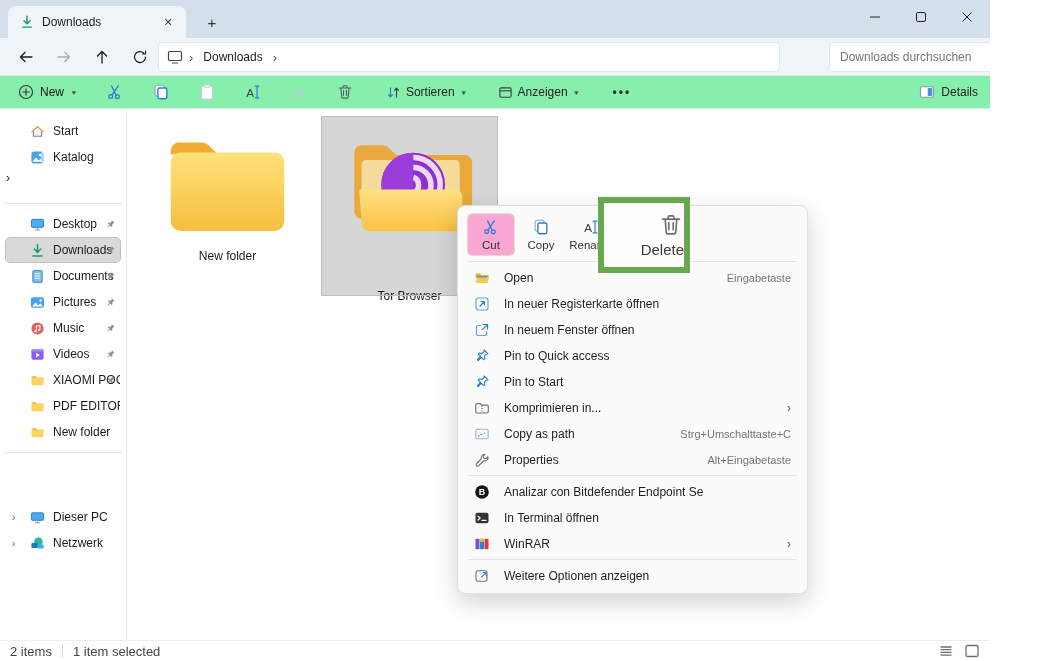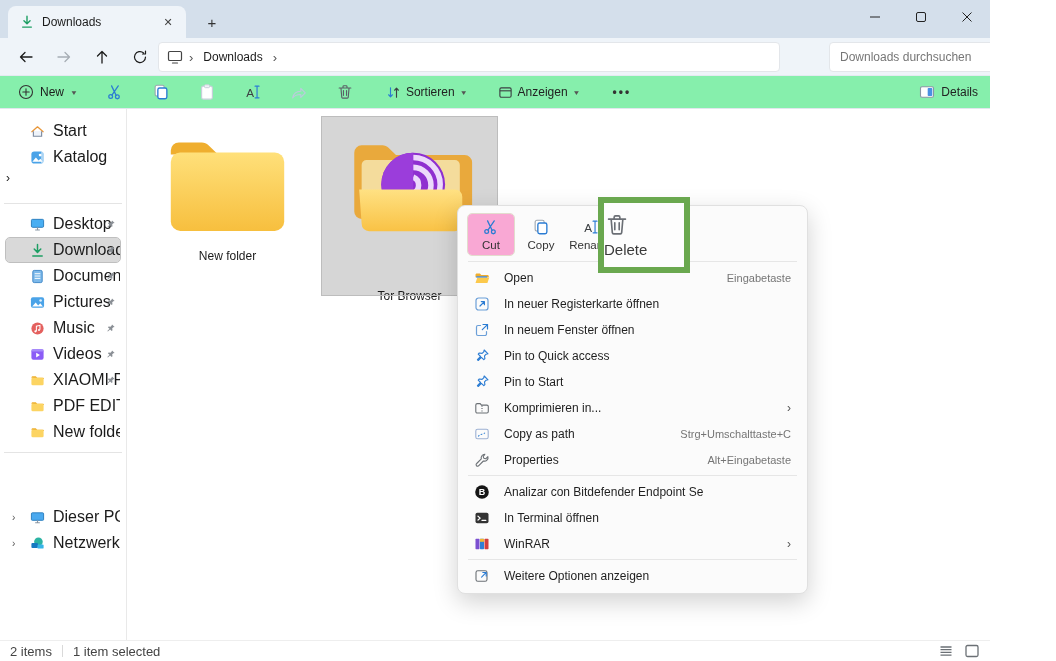--- a/index.html
+++ b/index.html
@@ -39,21 +39,21 @@
   .tb-details { position:absolute; right:12px; display:flex; align-items:center; gap:6px; color:#222; }
   .chev-down { font-size:8px; color:#555; transform:scaleY(.8); }
 
   
   .body { position:absolute; left:0; top:109px; width:100%; height:531px; background:#fff; }
   .sidebar { position:absolute; left:0; top:0; width:127px; height:100%; border-right:1px solid #e9e9e9; padding-top:8px; }
   .sb-item { position:relative; display:flex; align-items:center; height:24px; margin:2px 6px; padding-left:24px; gap:8px; border-radius:4px; }
   .sb-item.selected { background:#d9d9d9; outline:1px solid #bfbfbf; }
   .sb-item .sb-chev { position:absolute; left:6px; font-size:10px; color:#555; }
   .sb-item .sb-pin { position:absolute; right:4px; }
-  .sb-label { white-space:nowrap; overflow:hidden; font-size:16px; }
+  .sb-label { white-space:nowrap; overflow:hidden; font-size:12px; }
   .sb-divider { height:1px; background:#e4e4e4; margin:8px 4px; }
   .sb-expander { height:24px; position:relative; margin:2px 6px; }
   .sb-gap { height:42px; }
 
   
   .content { position:absolute; left:128px; top:0; width:928px; height:100%; }
   .tile { position:absolute; width:175px; height:178px; display:flex; flex-direction:column; align-items:center; }
   .tile.selected { background:#d6d6d6; outline:1px solid #bdbdbd;gap:40px; }
   .tile .tile-icon { margin-top:14px; }
   .tile .tile-label { margin-top:6px; font-size:12px; }
@@ -63,21 +63,21 @@
   .ctx-commands { display:flex; align-items:flex-start; padding:8px 10px 4px 10px; gap:4px; height:52px; }
   .ctx-cmd { width:46px; display:flex; flex-direction:column; align-items:center; gap:3px; padding:4px 2px; border-radius:4px; font-size:11.5px; color:#333; }
   .ctx-cmd.hover { background:#f9a8d4; outline:1px solid #e2dccd; }
   .ctx-sep { height:1px; background:#e6e6e6; margin:3px 10px; }
   .ctx-item { display:flex; align-items:center; height:25px; margin:1px 6px; padding:0 10px; gap:14px; border-radius:4px; }
   .ctx-item-label { flex:1; white-space:nowrap; overflow:hidden; font-size:12px; color:#1f1f1f; }
   .ctx-shortcut { font-size:11px; color:#757575; }
   .ctx-sub { color:#555; font-size:12px; }
 
   
-  .annotation-box { position:absolute; left:470px; top:88px; width:92px; height:76px; background:#fdfdfd; border:6px solid #6aa84f; display:flex; flex-direction:column; align-items:flex-start; justify-content:center; gap:3px; z-index:10; }
+  .annotation-box { position:absolute; left:470px; top:88px; width:92px; height:76px; background:#fdfdfd; border:6px solid #6aa84f; display:flex; flex-direction:column; align-items:flex-end; justify-content:center; gap:3px; z-index:10; }
   .annotation-box .del-label { font-size:15px; color:#3a3a3a; }
 
   
   .statusbar { position:absolute; left:0; top:640px; width:100%; height:21px; background:#fff; border-top:1px solid #eee; display:flex; align-items:center; font-size:13px; color:#444; }
   .sb-count { padding:0 10px; }
   .sb-vline { width:1px; height:12px; background:#d9d9d9; }
   .status-views { position:absolute; right:10px; display:flex; gap:10px; align-items:center; }
 </style>
 </head>
 <body>

